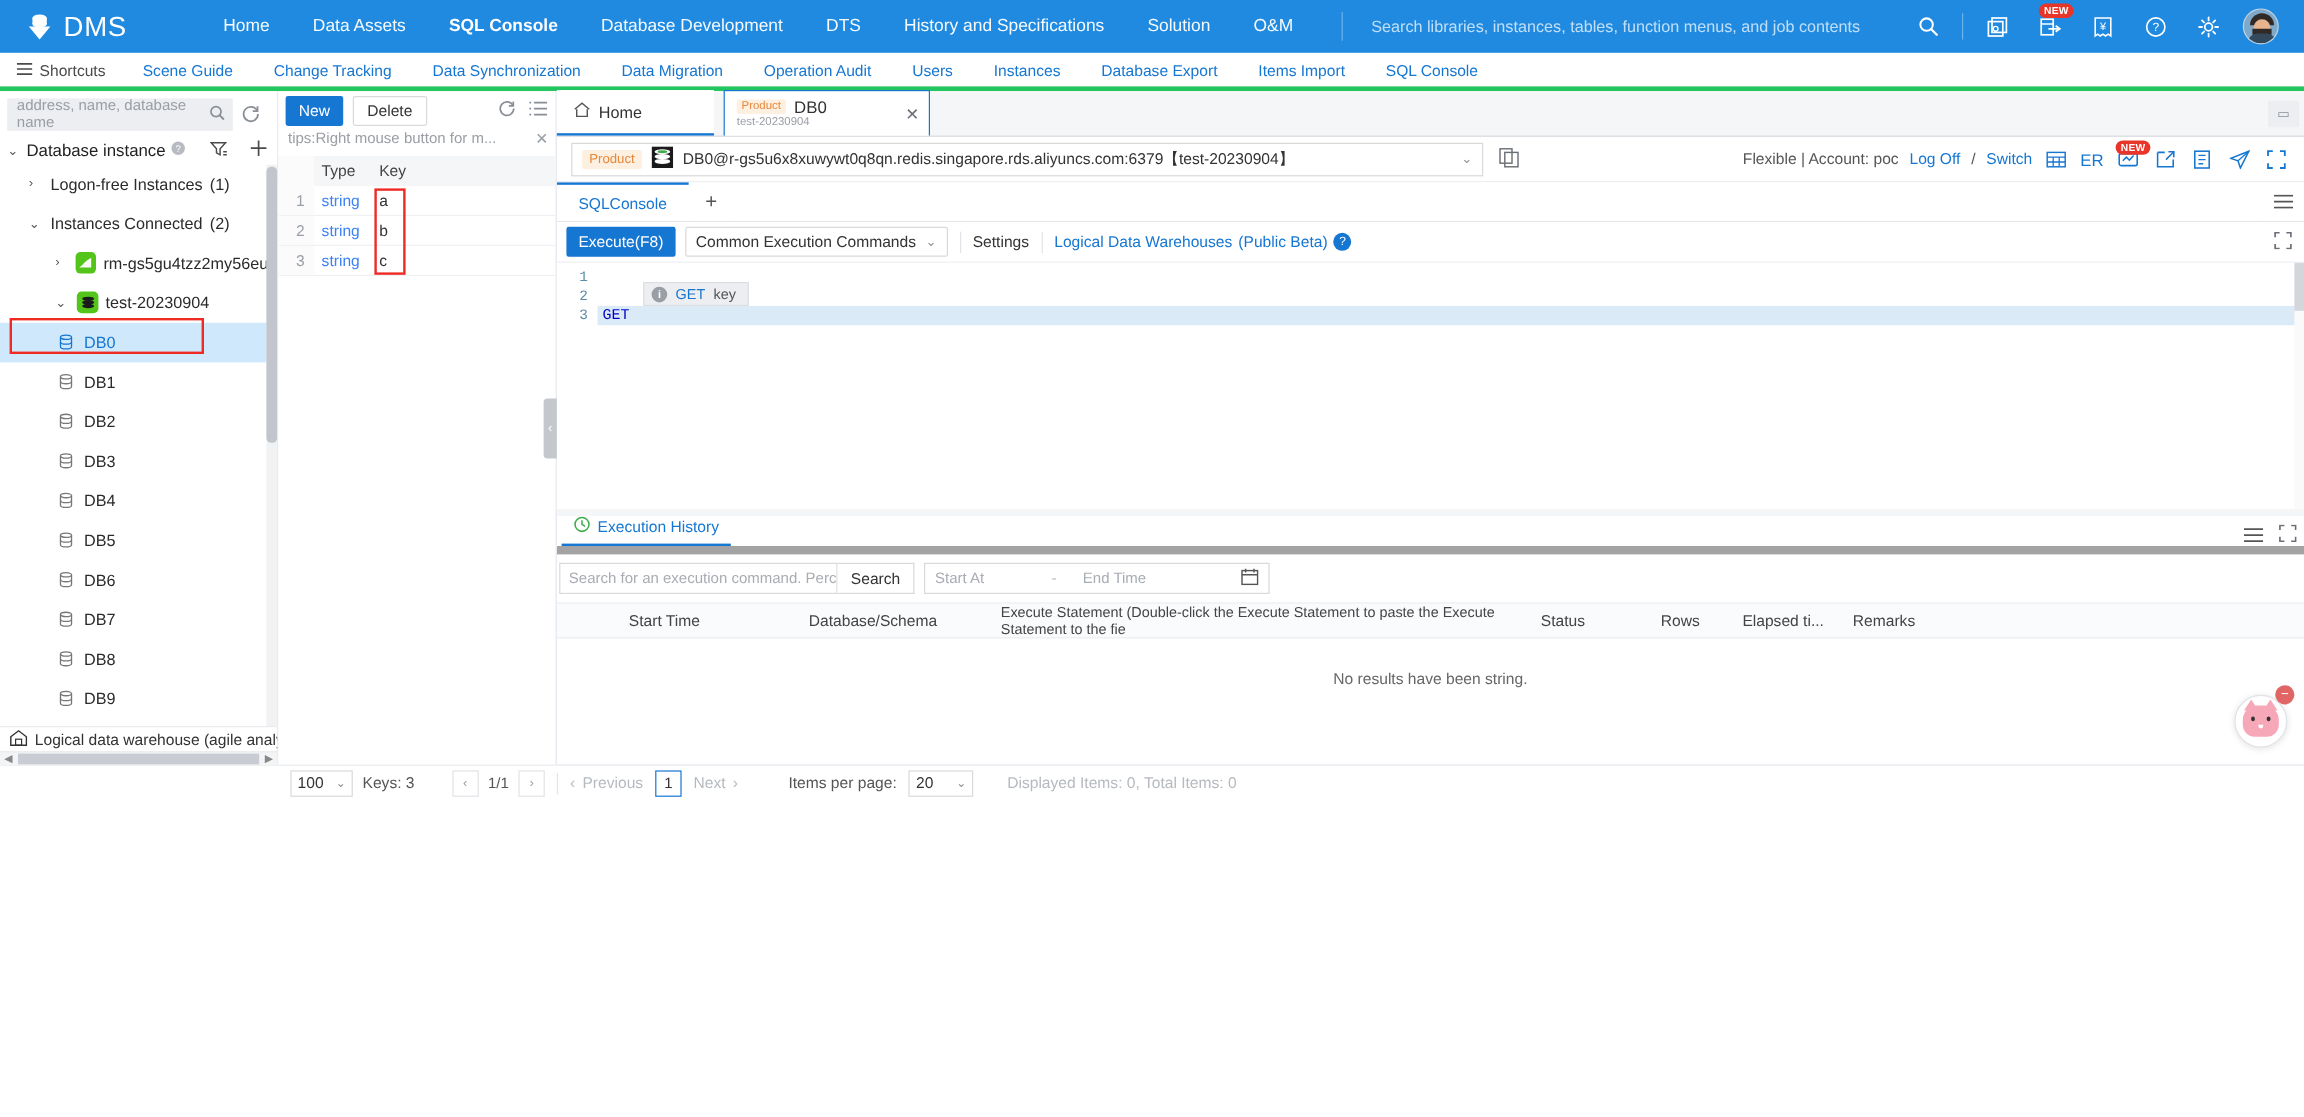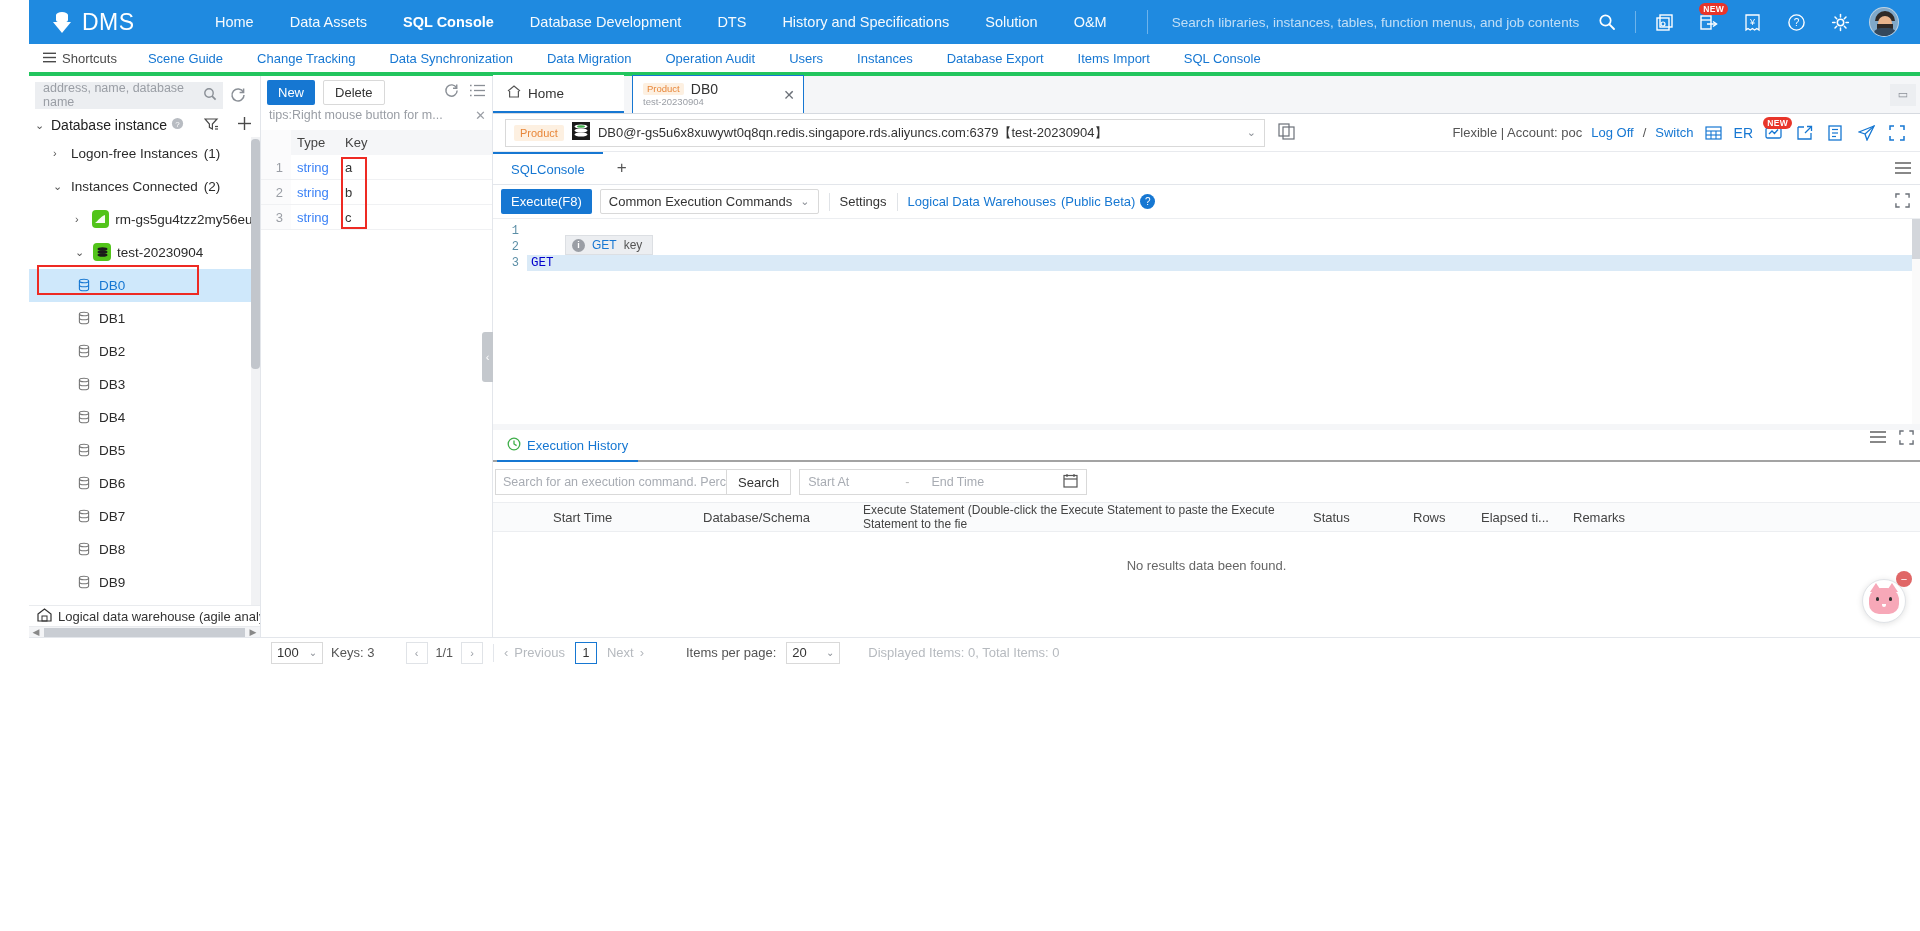--- a/index.html
+++ b/index.html
@@ -5,21 +5,21 @@
   * { box-sizing: border-box; }
   html, body {
     margin: 0; padding: 0;
     width: 1920px; height: 931px;
     overflow: hidden;
     font-family: "Liberation Sans", sans-serif;
     font-size: 14px;
     color: #333;
     background: #fff;
   }
-  #app { width: 1920px; height: 667px; position: relative; display: flex; flex-direction: column; padding-left: 29px; }
+  #app { width: 1920px; height: 667px; position: relative; display: flex; flex-direction: column; }
 
   
   .topbar {
     height: 44px; background: #1f8ae0; flex: 0 0 44px;
     display: flex; align-items: center; color: #fff; position: relative;
   }
   .logo-wrap { display: flex; align-items: center; padding-left: 20px; width: 168px; }
   .logo-mark {
     width: 26px; height: 26px; margin-right: 7px;
     display: flex; align-items: center; justify-content: center;
@@ -211,21 +211,21 @@
     font-family: "Liberation Sans", sans-serif; font-size: 12px; }
   .acbox .i { width: 13px; height: 13px; border-radius: 50%; background: #9a9ea5; color: #fff;
     font-size: 9px; display: flex; align-items: center; justify-content: center; font-weight: bold;}
   .acbox .g { color: #1677d2; }
   .acbox .k { color: #555; }
   .ed-vscroll { position: absolute; right: 0; top: 0; width: 8px; height: 100%; background: #fafafa; }
   .ed-vthumb { position: absolute; right: 0; top: 0; width: 8px; height: 40px; background: #d3d6db; }
 
   
   .hist { background: #fff; margin-top: 6px; flex: 1 1 auto; display: flex; flex-direction: column; min-height: 0; }
-  .hist-tabs { height: 32px; display: flex; align-items: flex-start; border-bottom: 2px solid #a3a3a3; padding-left: 4px; }
+  .hist-tabs { height: 32px; display: flex; align-items: flex-end; border-bottom: 7px solid #a3a3a3; padding-left: 4px; }
   .hist-tab { display: flex; align-items: center; gap: 6px; font-size: 13px; color: #1677d2;
     height: 32px; padding: 0 10px; border-bottom: 2px solid #1677d2; }
   .hist-tabs .sp { flex: 1; }
   .hist-tabs .ic { width: 28px; text-align: center; color: #555; }
   .hist-filter { height: 40px; display: flex; align-items: center; padding: 0 0 0 2px; gap: 0; }
   .hf-inp { width: 232px; height: 26px; border: 1px solid #d9d9d9; display: flex; align-items: center;
     padding: 0 7px; font-size: 12.5px; color: #a8acb3; overflow: hidden; white-space: nowrap; }
   .hf-btn { height: 26px; border: 1px solid #d9d9d9; border-left: none; padding: 0 11px;
     display: flex; align-items: center; font-size: 13px; color: #333; background: #fff; }
   .hf-date { margin-left: 8px; width: 288px; height: 26px; border: 1px solid #d9d9d9;
@@ -982,21 +982,21 @@
           <span style="width:60px;"></span>
           <span style="width:150px;">Start Time</span>
           <span style="width:160px;">Database/Schema</span>
           <span style="width:450px; font-size:12px;">Execute Statement  (Double-click the Execute Statement to paste the Execute Statement to the fie</span>
           <span style="width:100px;">Status</span>
           <span style="width:68px;">Rows</span>
           <span style="width:92px;">Elapsed ti...</span>
           <span style="width:80px;">Remarks</span>
         </div>
 
-        <div class="hist-empty">No results data been found.</div>
+        <div class="hist-empty">No results have been string.</div>
       </div>
     </div>
   </div>
 
   <div class="statusbar">
     <div style="width:232px;flex:0 0 232px;"></div>
     <div class="sb-seg" style="width:232px;flex:0 0 232px;">
       <div class="mini-sel">
         <span>100</span>
         <span style="color:#8a8f96;font-size:10px;">⌄</span>

